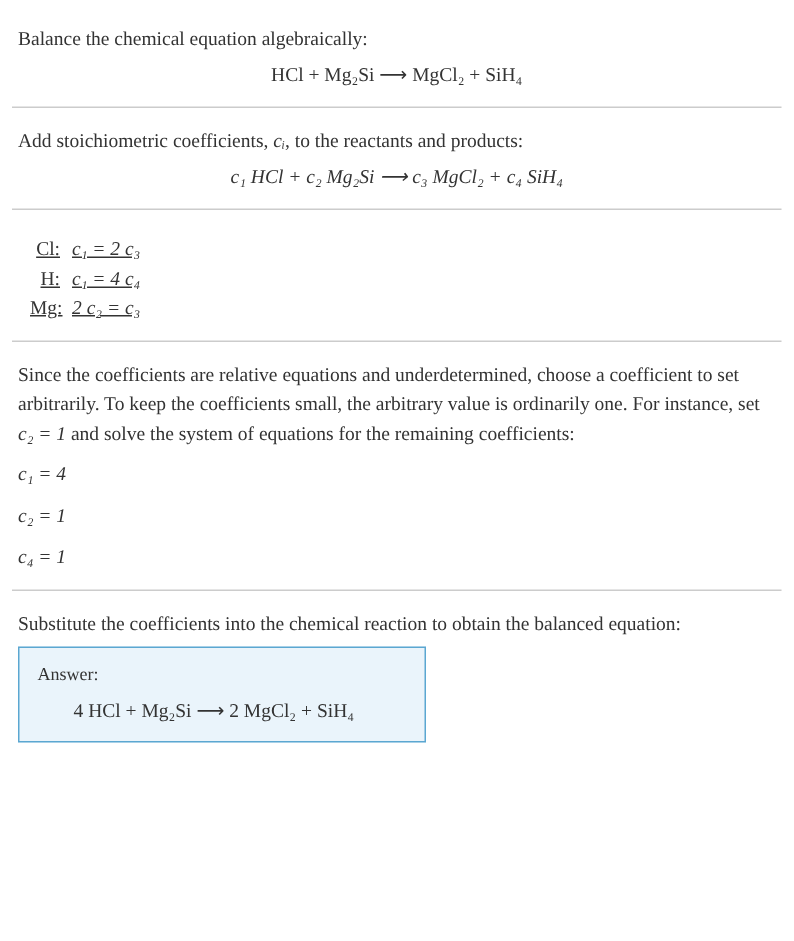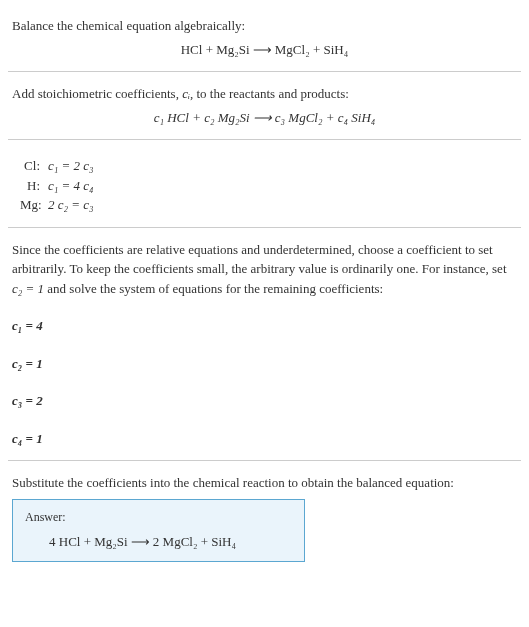--- a/index.html
+++ b/index.html
@@ -32,36 +32,36 @@
       font-family: Georgia, serif;
       text-align: center;
     }
     .atom-table {
       margin-top: 4px;
       margin-left: 8px;
     }
     .atom-row {
       display: flex;
       align-items: center;
+      text-decoration: underline;
     }
     .atom-label {
       width: 28px;
       text-align: right;
       padding-right: 8px;
     }
     .coeff-line {
-      margin-top: 18px;
-      font-weight: bold;
+      margin-top: 8px;
     }
     .answer-box {
       border: 1px solid #5ba7d1;
       background: #eaf4fb;
       padding: 8px 16px 10px 12px;
       margin-top: 6px;
-      width: 293px;
+      width: 272px;
     }
     .answer-label {
       font-size: 12px;
       margin-bottom: 6px;
     }
     .answer-equation {
       padding-left: 24px;
     }
   </style>
 </head>
@@ -101,21 +101,20 @@
 </div>
 
 <hr class="divider">
 
 <div class="section">
   <div>
     <span>Since the coefficients are relative equations and underdetermined, choose a coefficient to set arbitrarily. To keep the coefficients small, the arbitrary value is ordinarily one. For instance, set </span><span class="italic">c₂ = 1</span><span> and solve the system of equations for the remaining coefficients:</span>
   </div>
   <div class="coeff-line italic">c₁ = 4</div>
   <div class="coeff-line italic">c₂ = 1</div>
-  <div class="coeff-line italic">c₃ = 2</div>
   <div class="coeff-line italic">c₄ = 1</div>
 </div>
 
 <hr class="divider">
 
 <div class="section">
   <div>Substitute the coefficients into the chemical reaction to obtain the balanced equation:</div>
   <div class="answer-box">
     <div class="answer-label">Answer:</div>
     <div class="answer-equation">4 HCl + Mg₂Si  ⟶  2 MgCl₂ + SiH₄</div>

